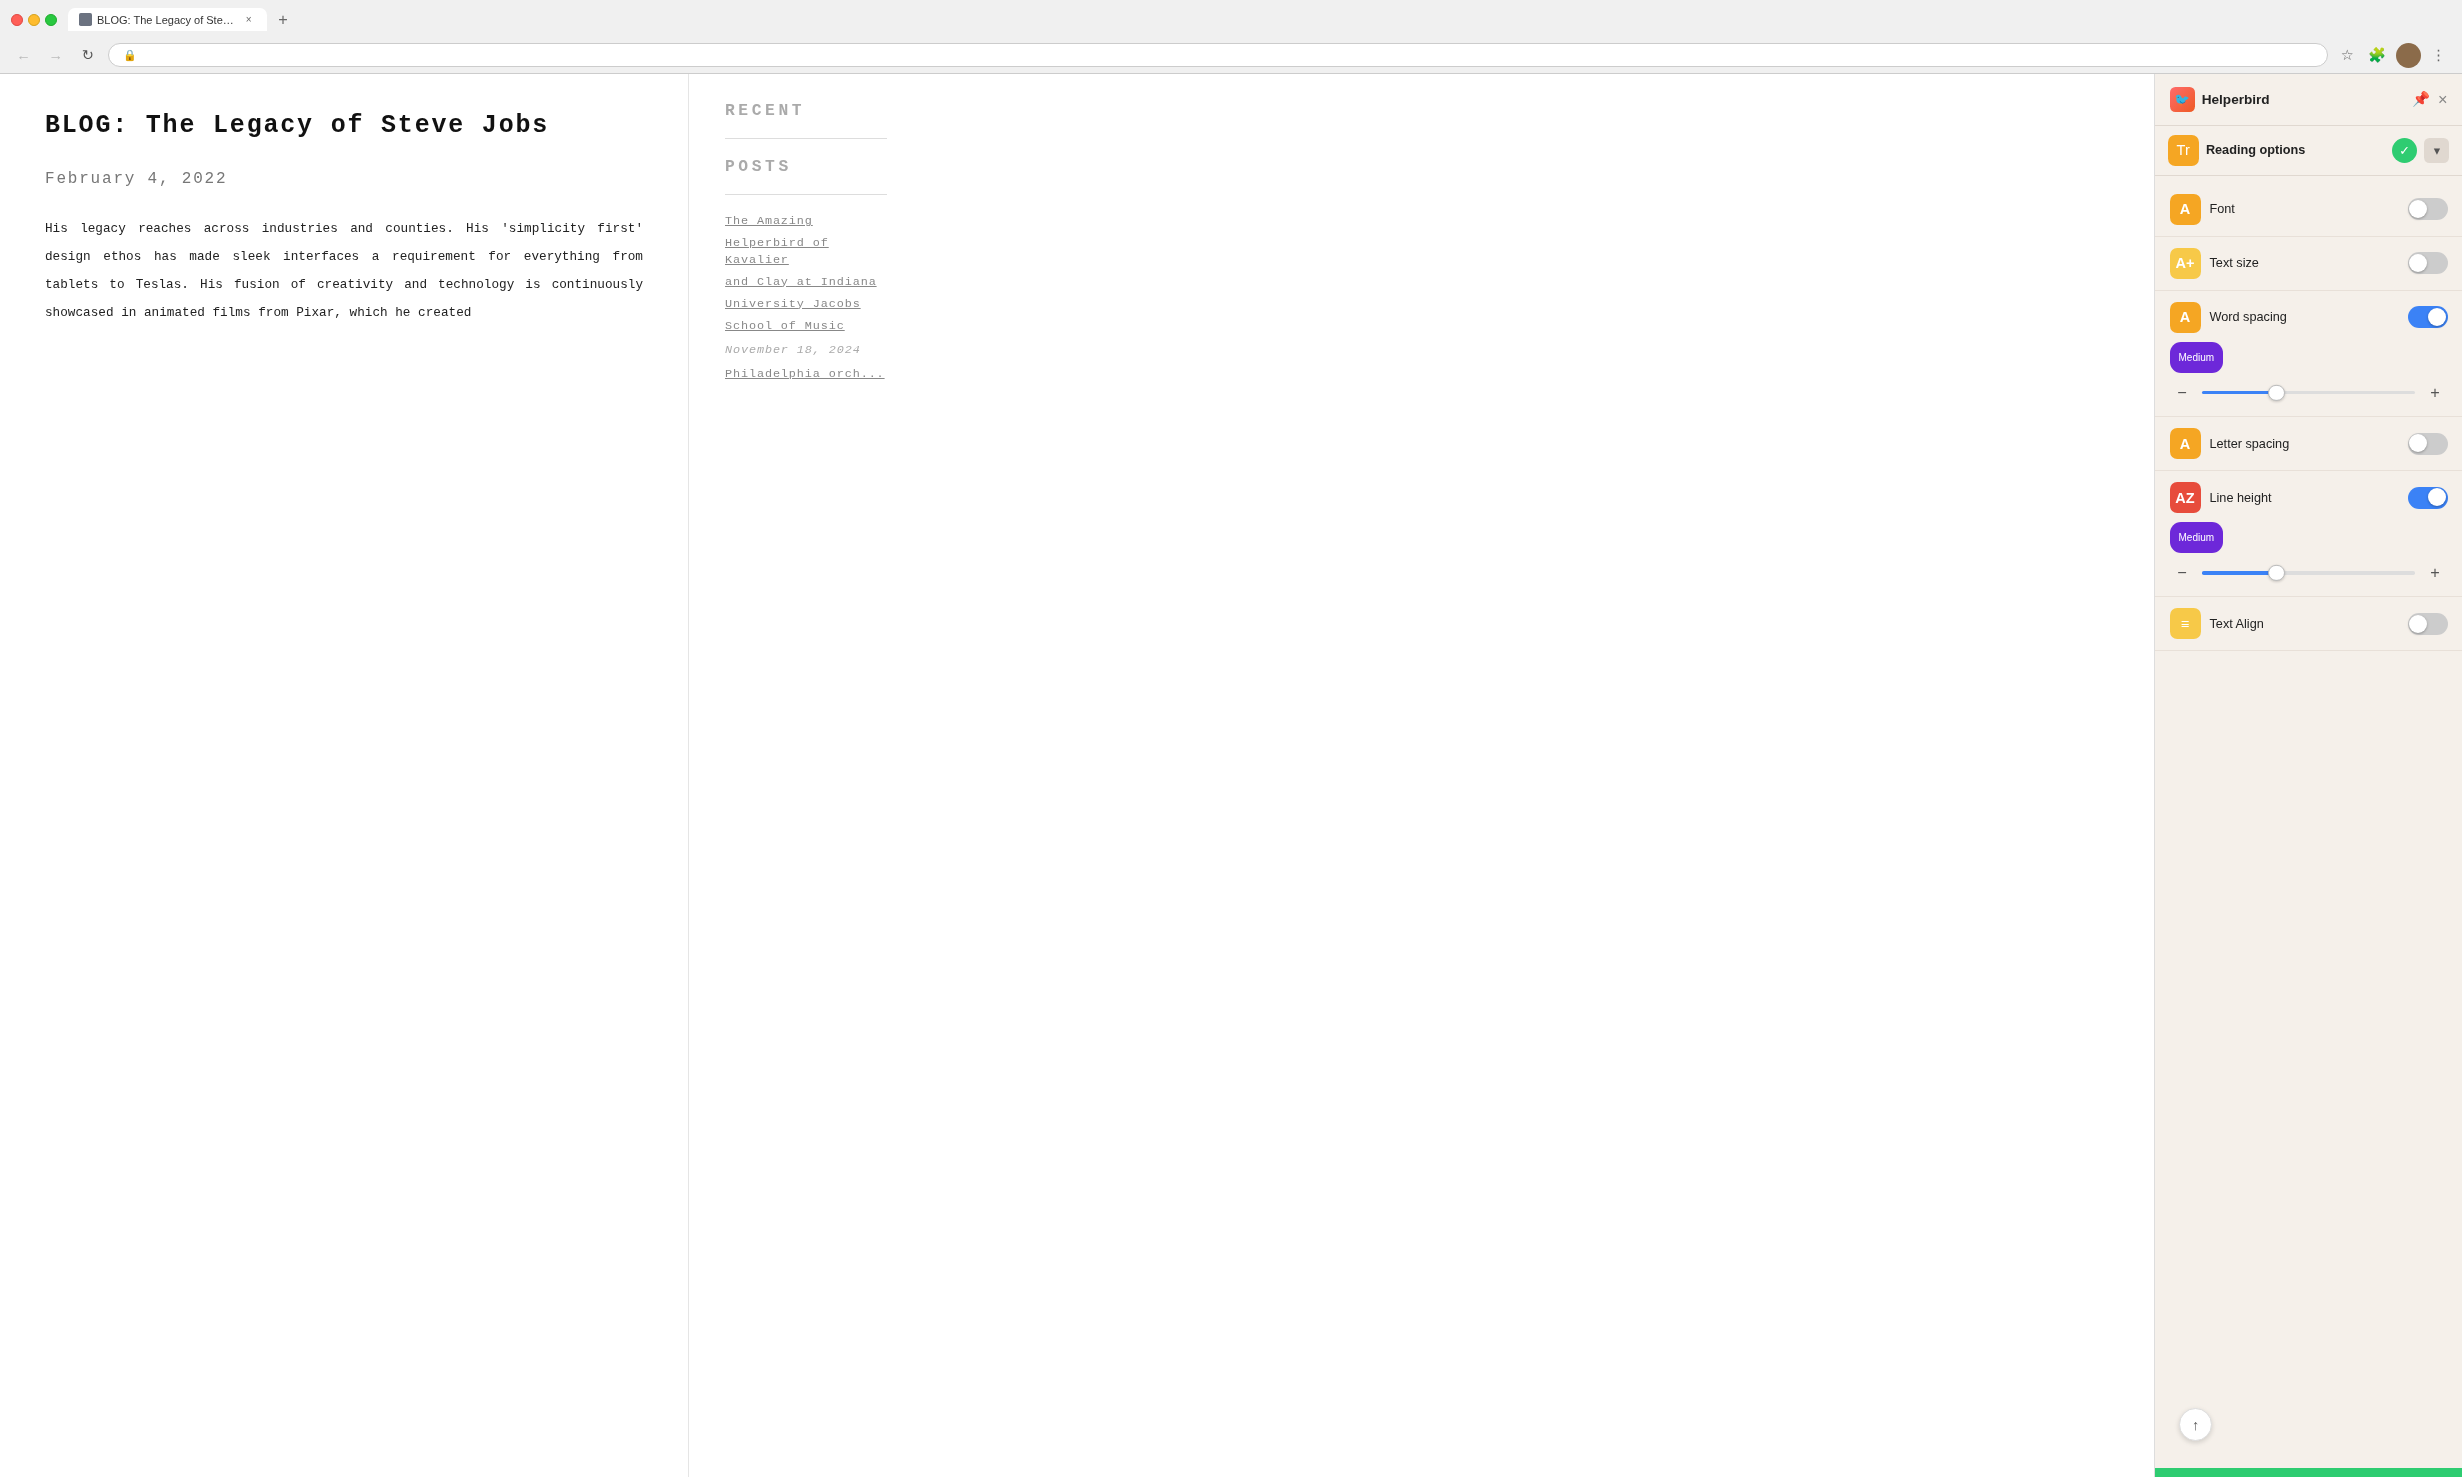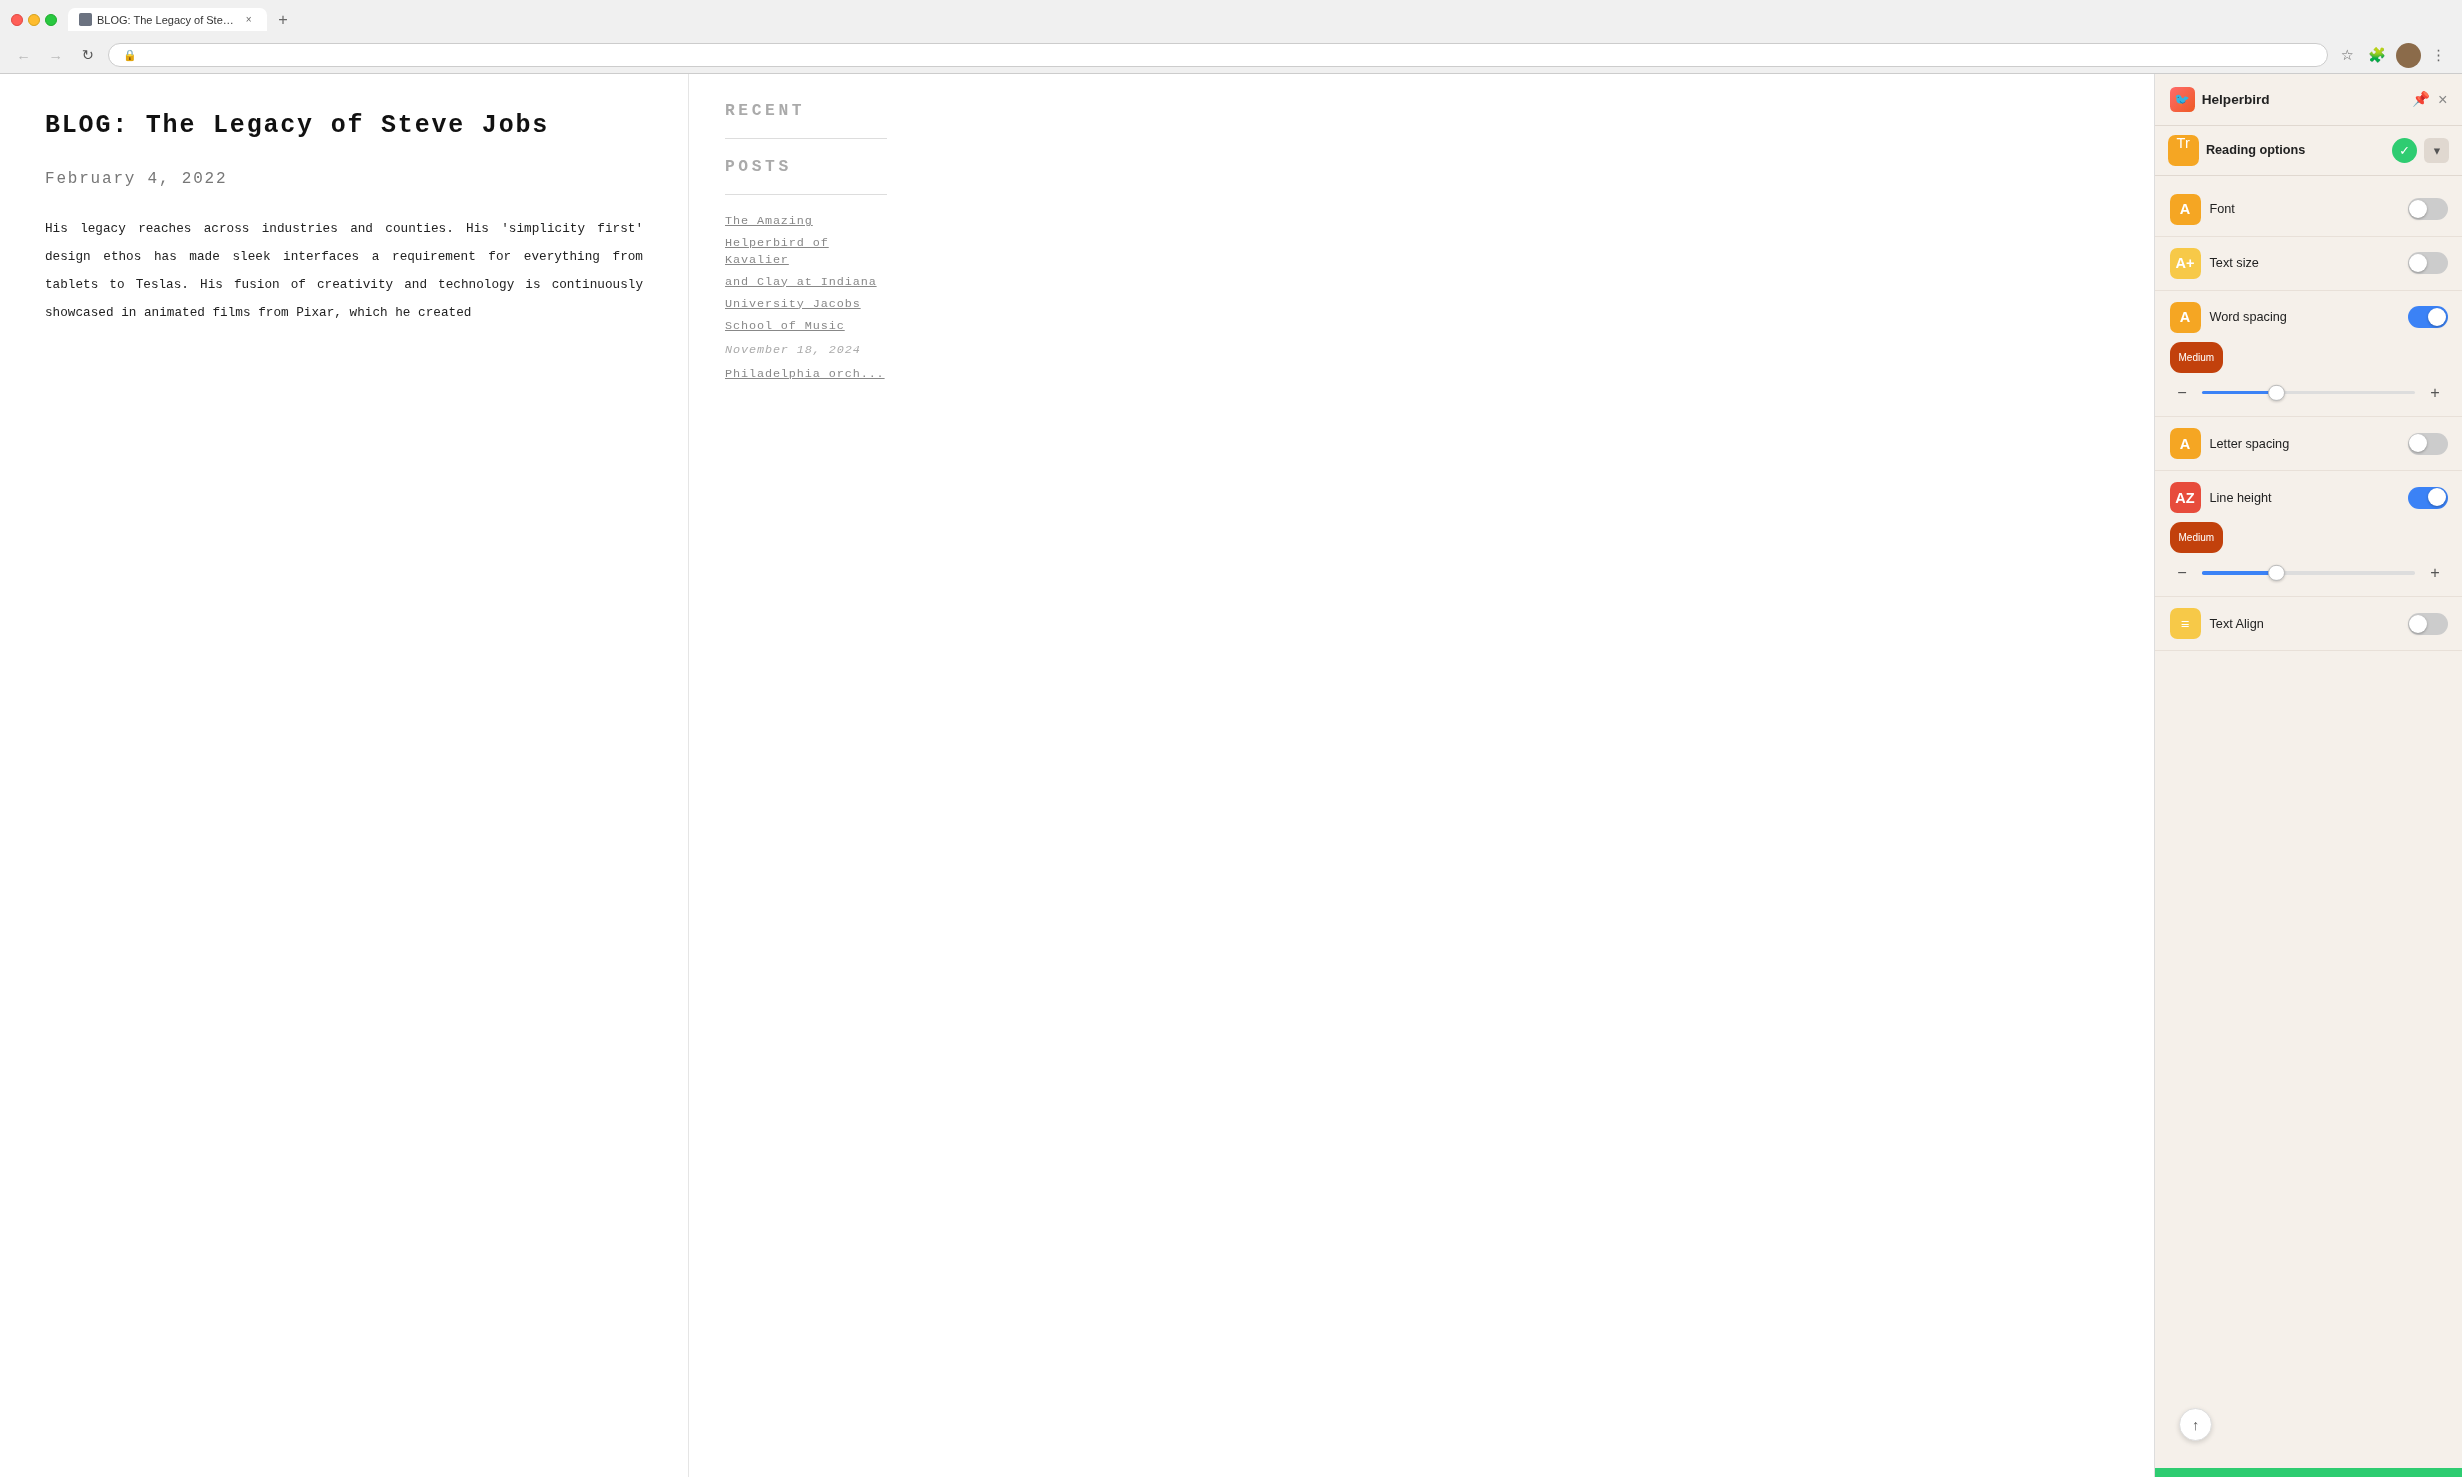--- a/index.html
+++ b/index.html
@@ -328,20 +328,21 @@
       align-items: center;
       gap: 7.2px;
     }
 
     .reading-options-icon {
       width: 31px;
       height: 31px;
       background: #f5a623;
       border-radius: 7.2px;
       display: flex;
+      align-items: center;
       justify-content: center;
       color: white;
       font-size: 14.5px;
       flex-shrink: 0;
     }
 
     .reading-options-label {
       flex: 1;
       font-size: 12.7px;
       font-weight: 600;
@@ -446,21 +447,21 @@
     .toggle-off .toggle-knob { left: 1.8px; }
     .toggle-on  .toggle-knob { left: 20px; }
 
     
     .slider-section {
       margin-top: 9px;
     }
 
     .medium-badge {
       display: inline-block;
-      background: #c2410c;
+      background: #6d28d9;
       color: white;
       font-size: 10px;
       padding: 10px 9px;
       border-radius: 11px;
       margin-bottom: 7.2px;
     }
 
     .slider-row {
       display: flex;
       align-items: center;

